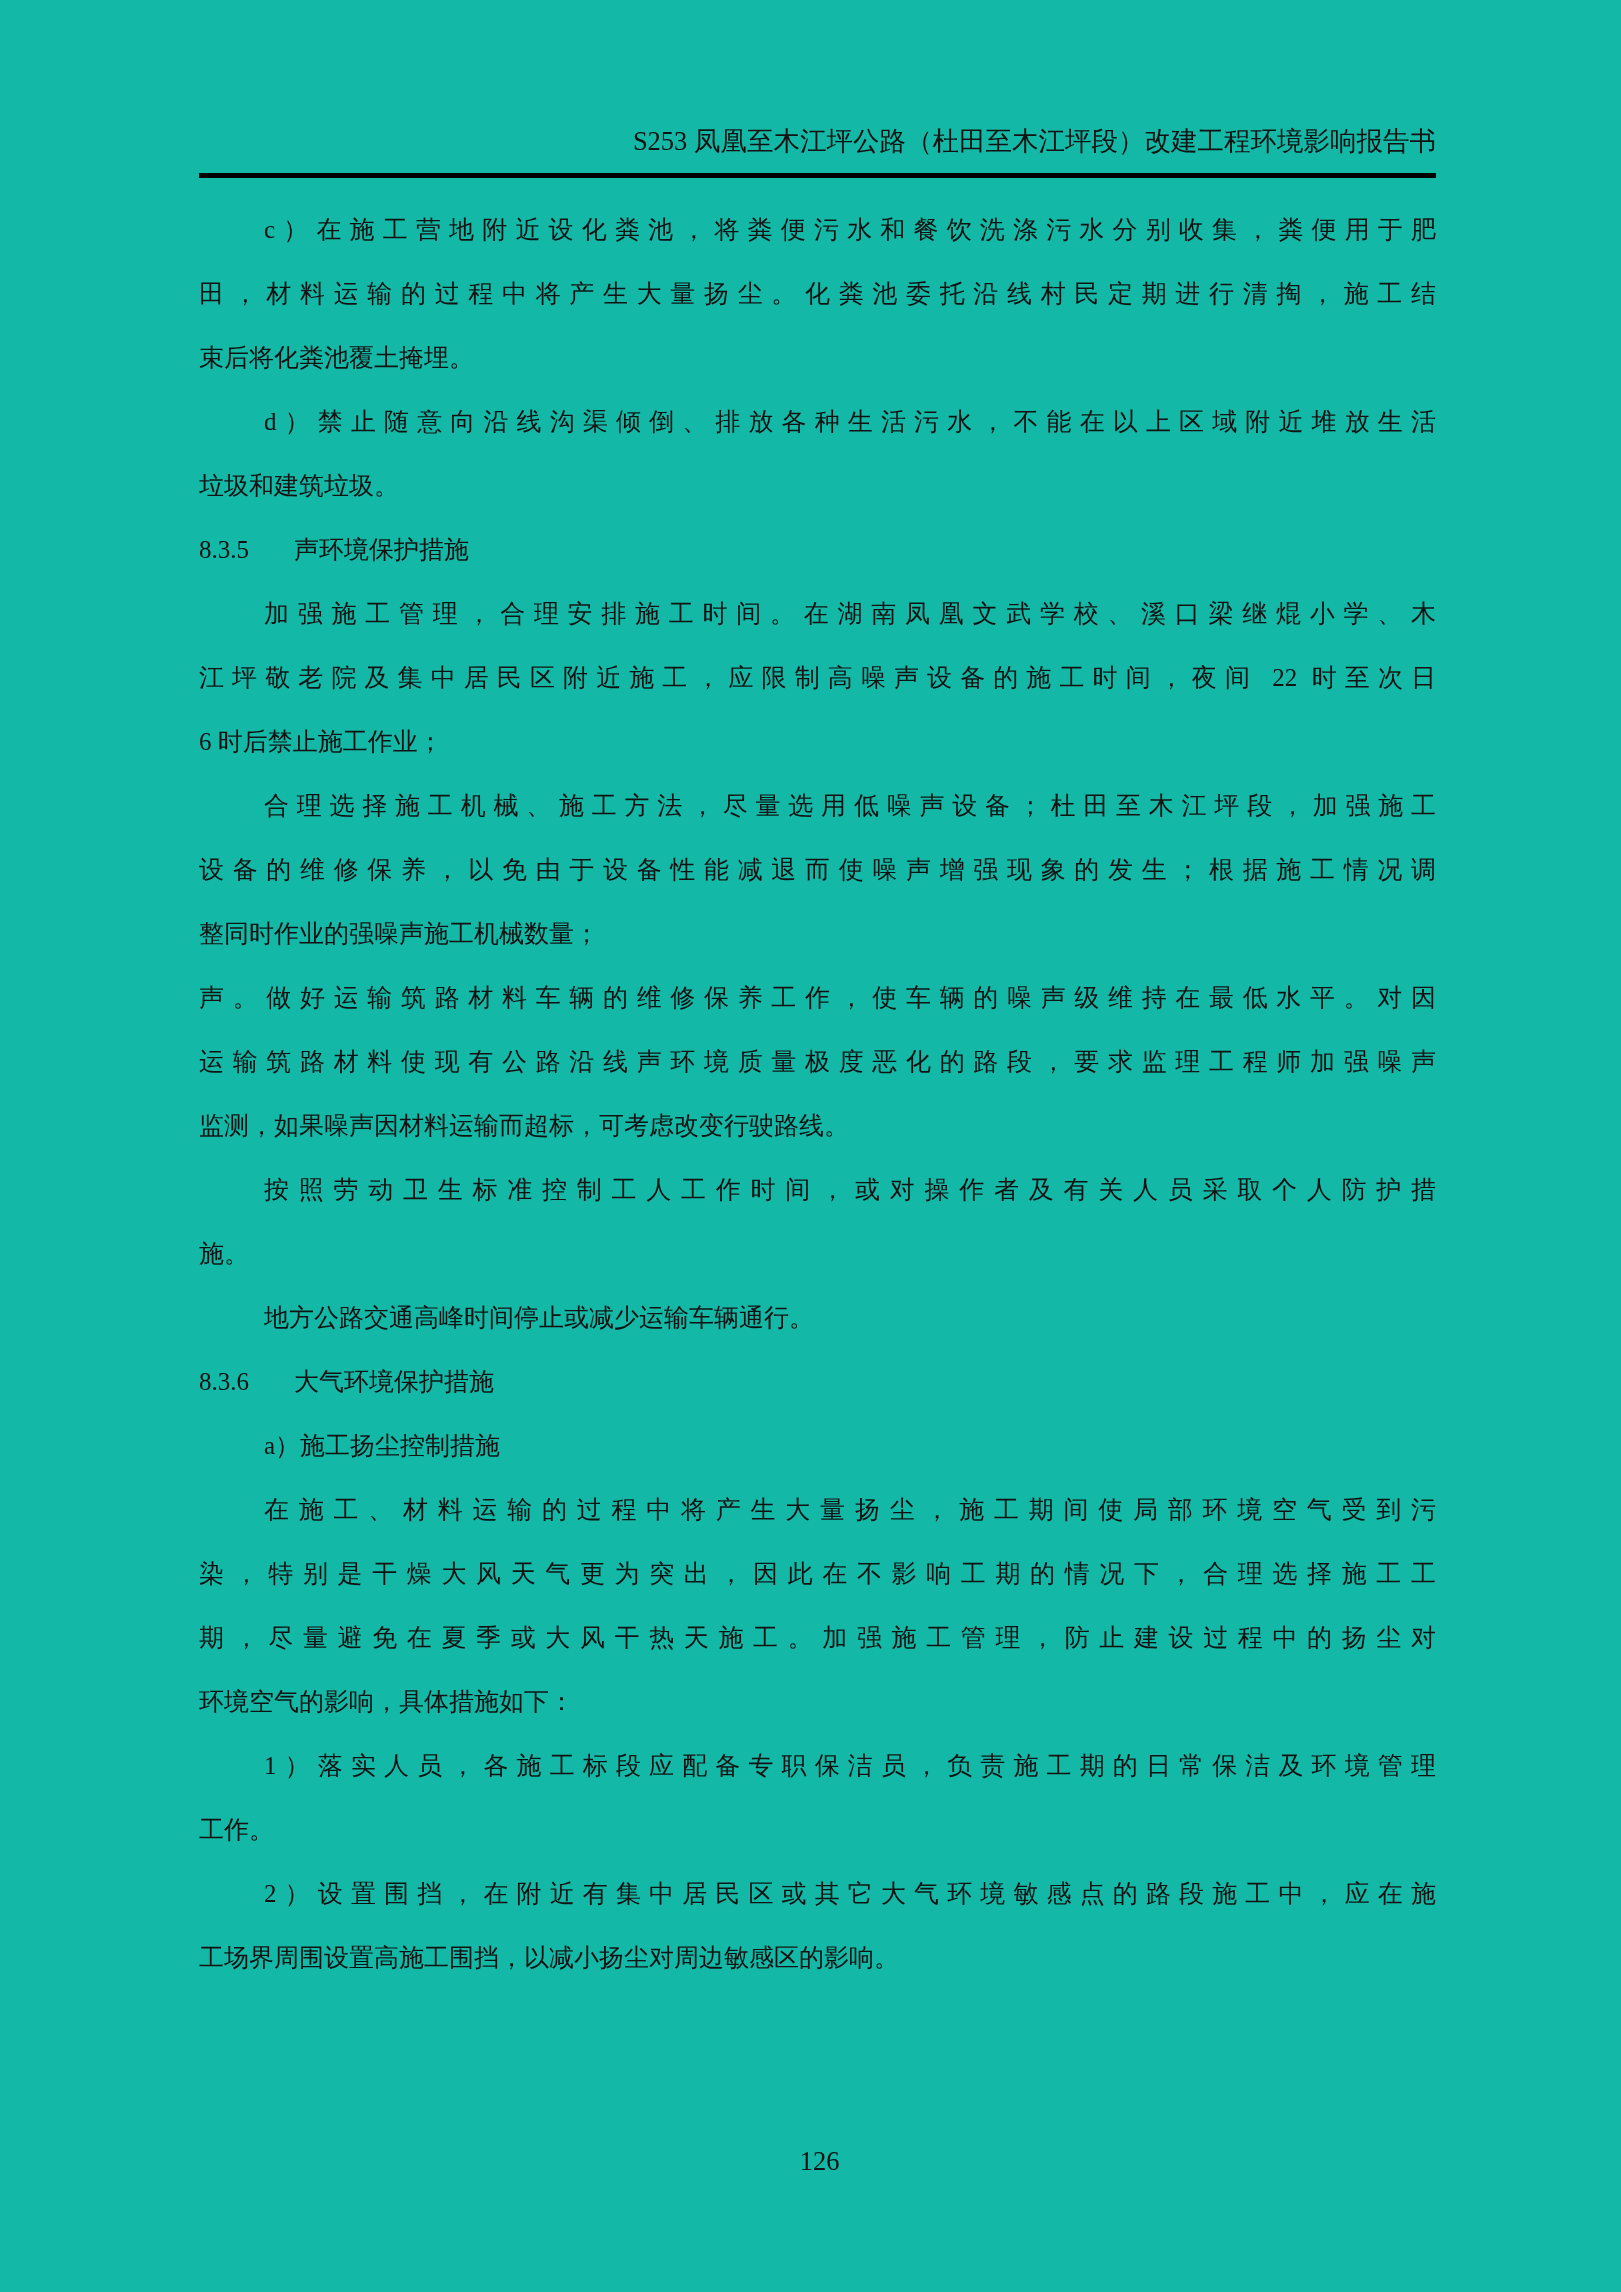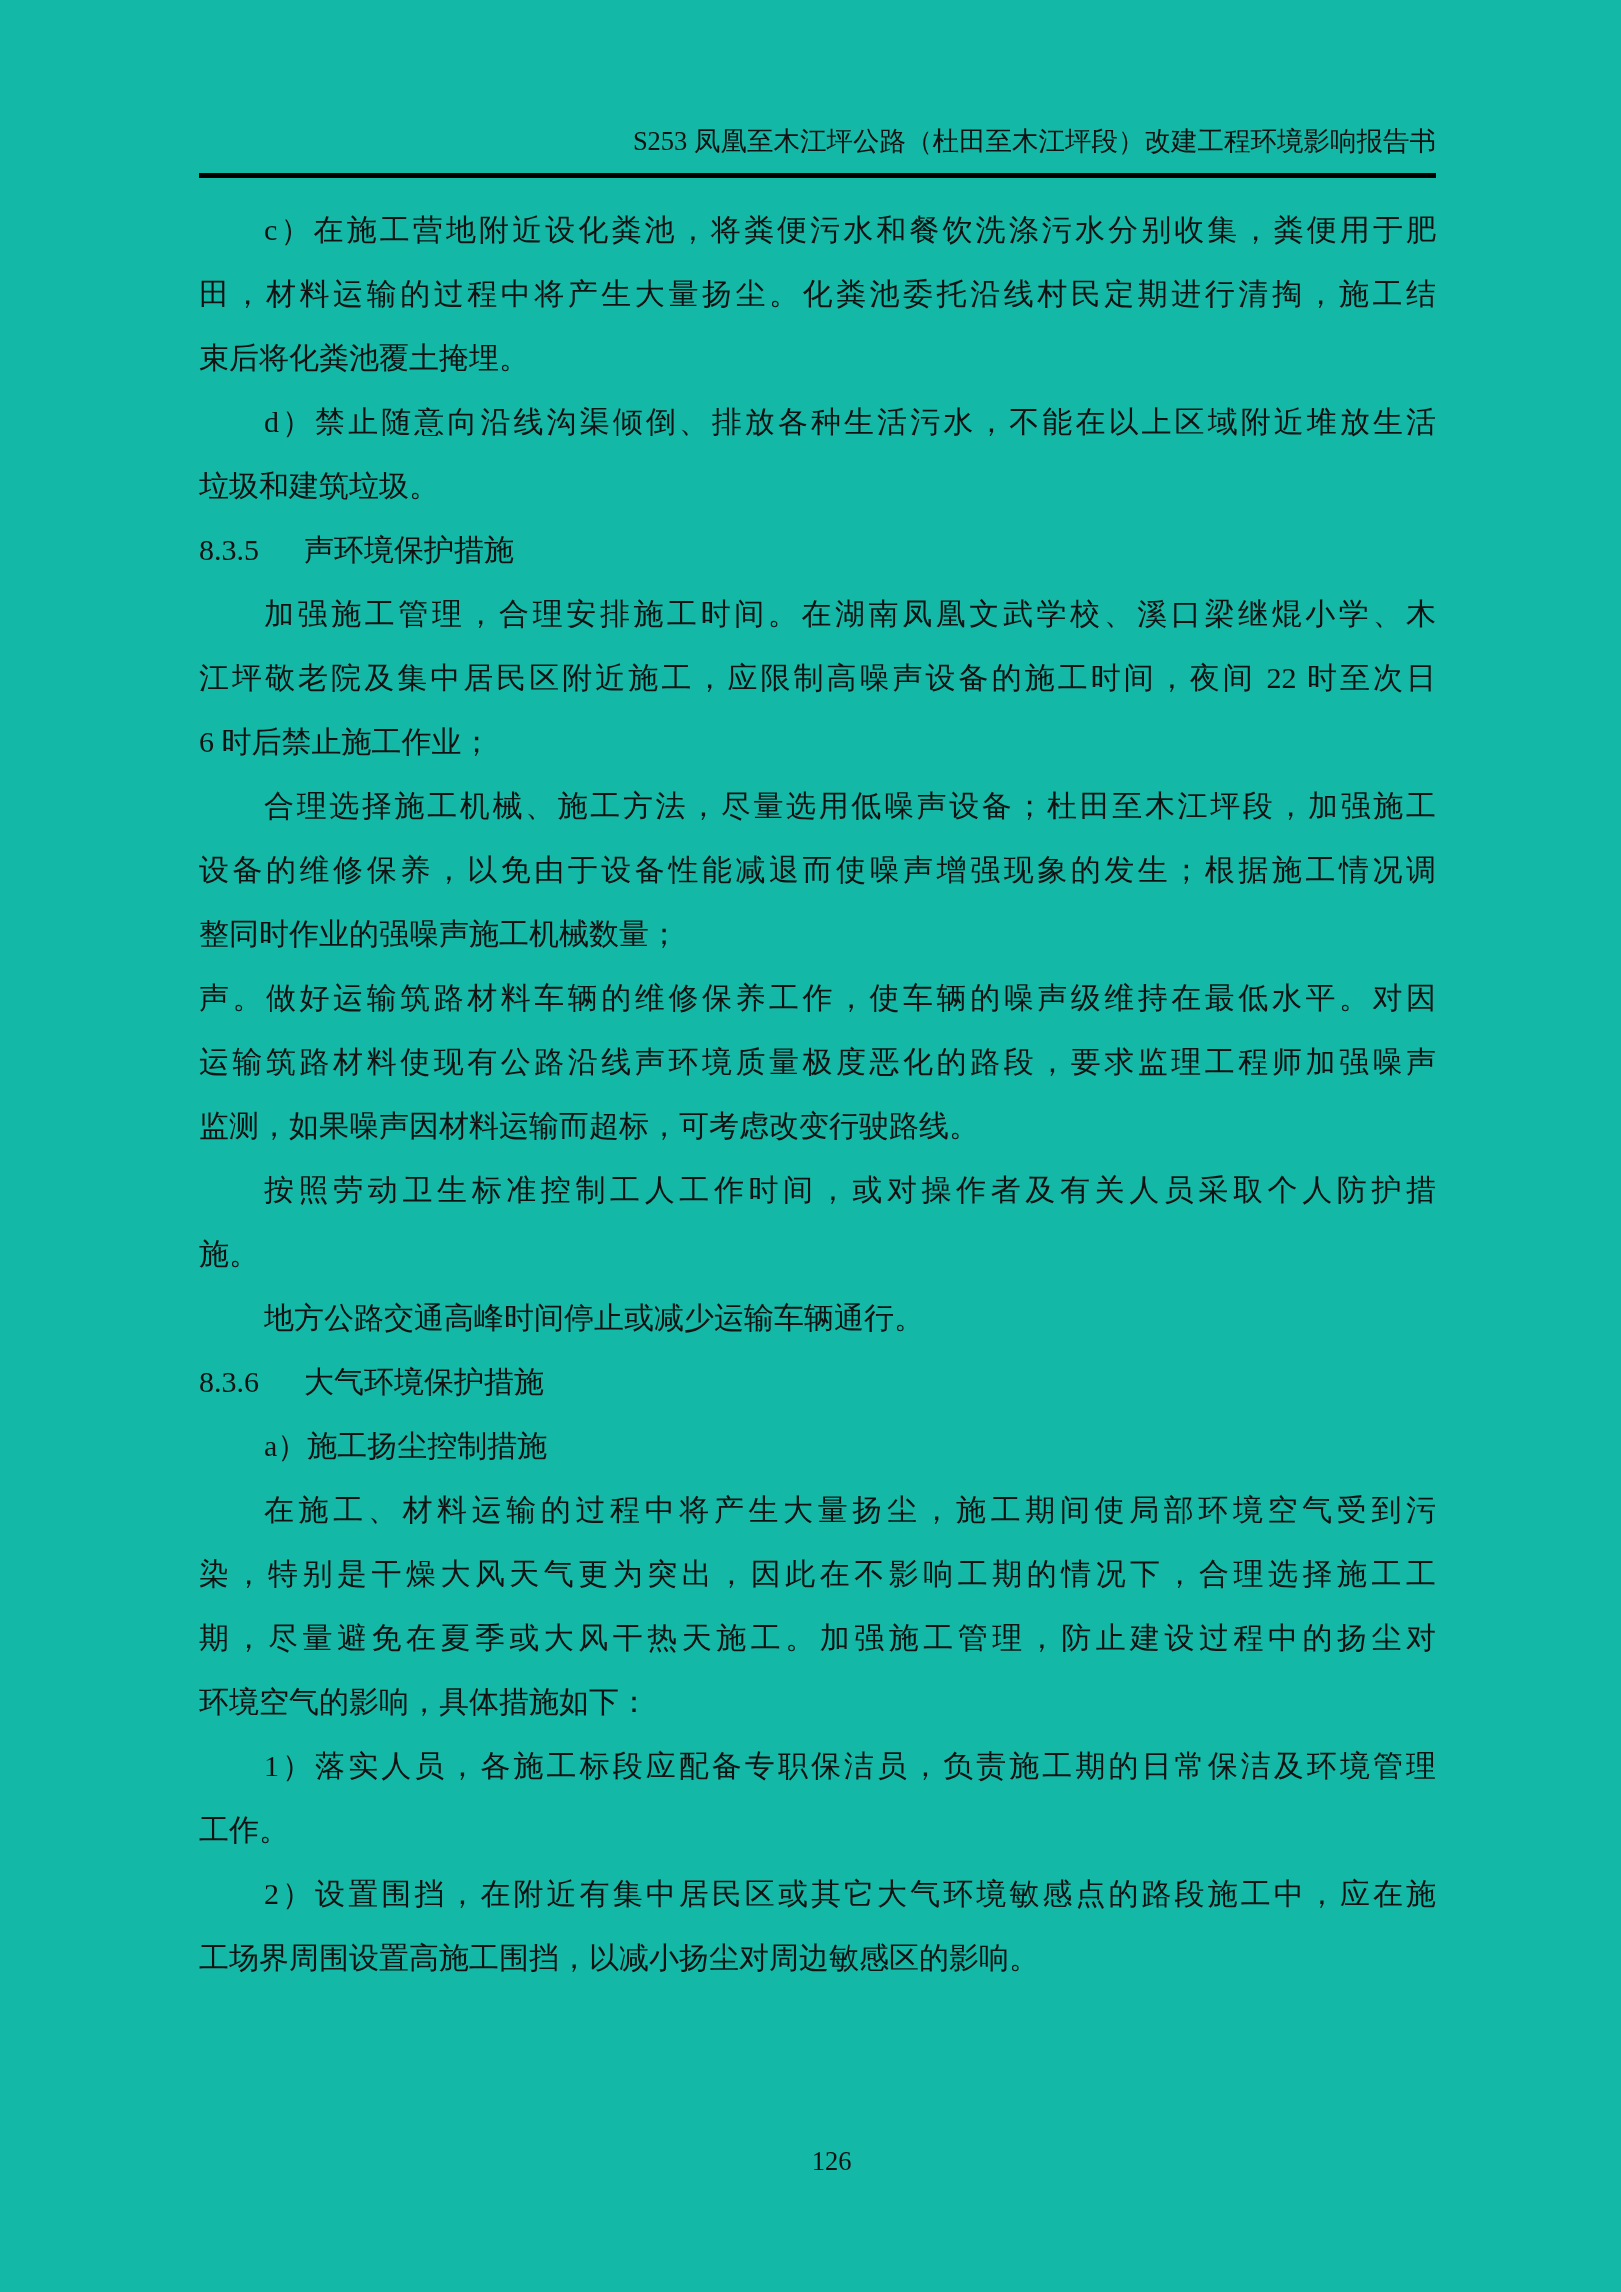--- a/index.html
+++ b/index.html
@@ -34,34 +34,34 @@
   }
   .doc-body {
     position: absolute;
     top: 198px;
     left: 199px;
     width: 1237px;
   }
   .line, .heading {
     height: 64px;
     line-height: 64px;
-    font-size: 30px;
+    font-size: 25px;
     letter-spacing: 0;
   }
   .line.fill {
     text-align: justify;
     text-align-last: justify;
     text-justify: inter-character;
   }
   .line.indent { padding-left: 65px; }
   .heading .heading-title { margin-left: 45px; }
   .footer-pagenum {
     position: absolute;
     top: 2137px;
-    left: 213px;
+    left: 201px;
     width: 1237px;
     height: 49px;
     line-height: 49px;
     font-size: 26.5px;
     text-align: center;
   }
 </style>
 </head>
 <body>
 

